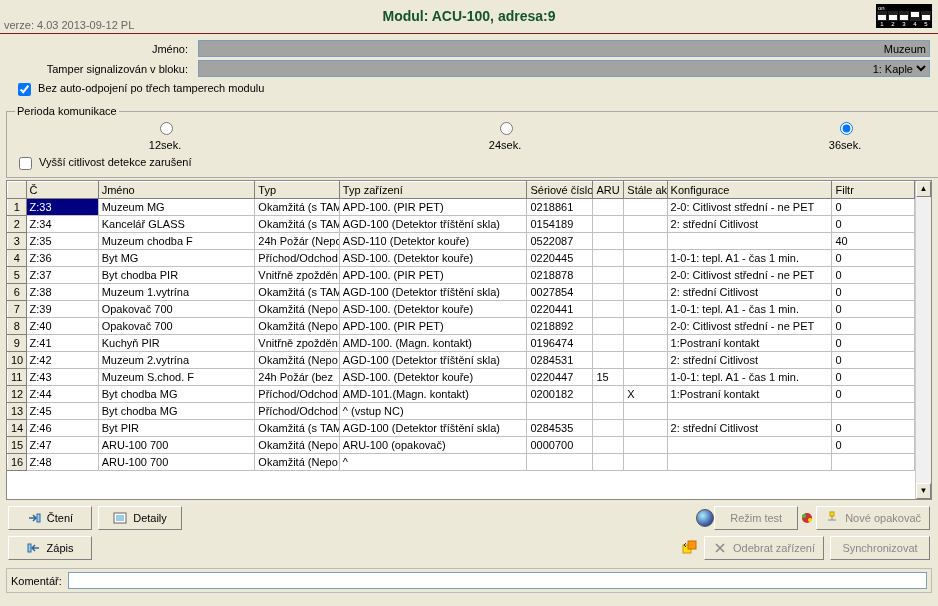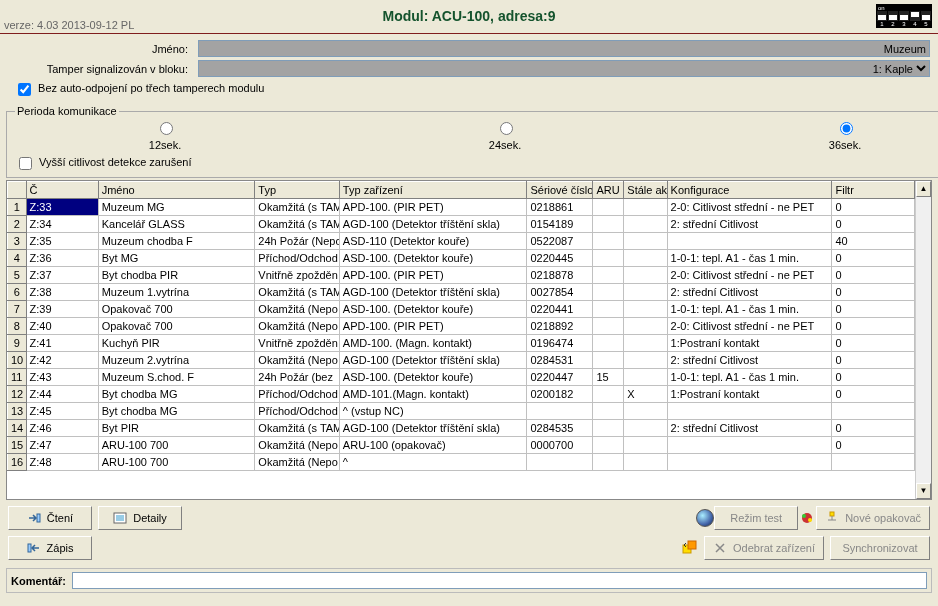--- a/index.html
+++ b/index.html
@@ -228,21 +228,20 @@
   }
   .ic-sync svg { width: 18px; height: 18px; }
 
   .comment-row {
     display: flex;
     align-items: center;
     margin: 4px 6px 6px 6px;
     border: 1px solid #bbb;
     padding: 3px 4px;
     background: #ece9d8;
-    font-weight: bold;
   }
   .comment-row label { margin-right: 6px; }
   .comment-row input {
     flex: 1;
     height: 17px;
     border: 1px solid #7f9db9;
     background: #fff;
     font: inherit;
     padding: 0 3px;
   }

